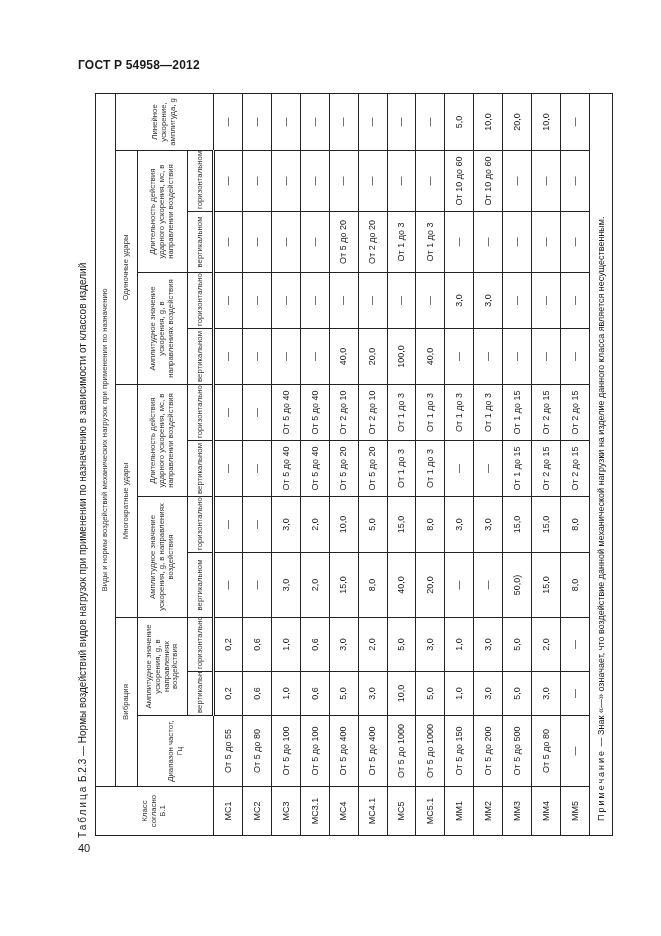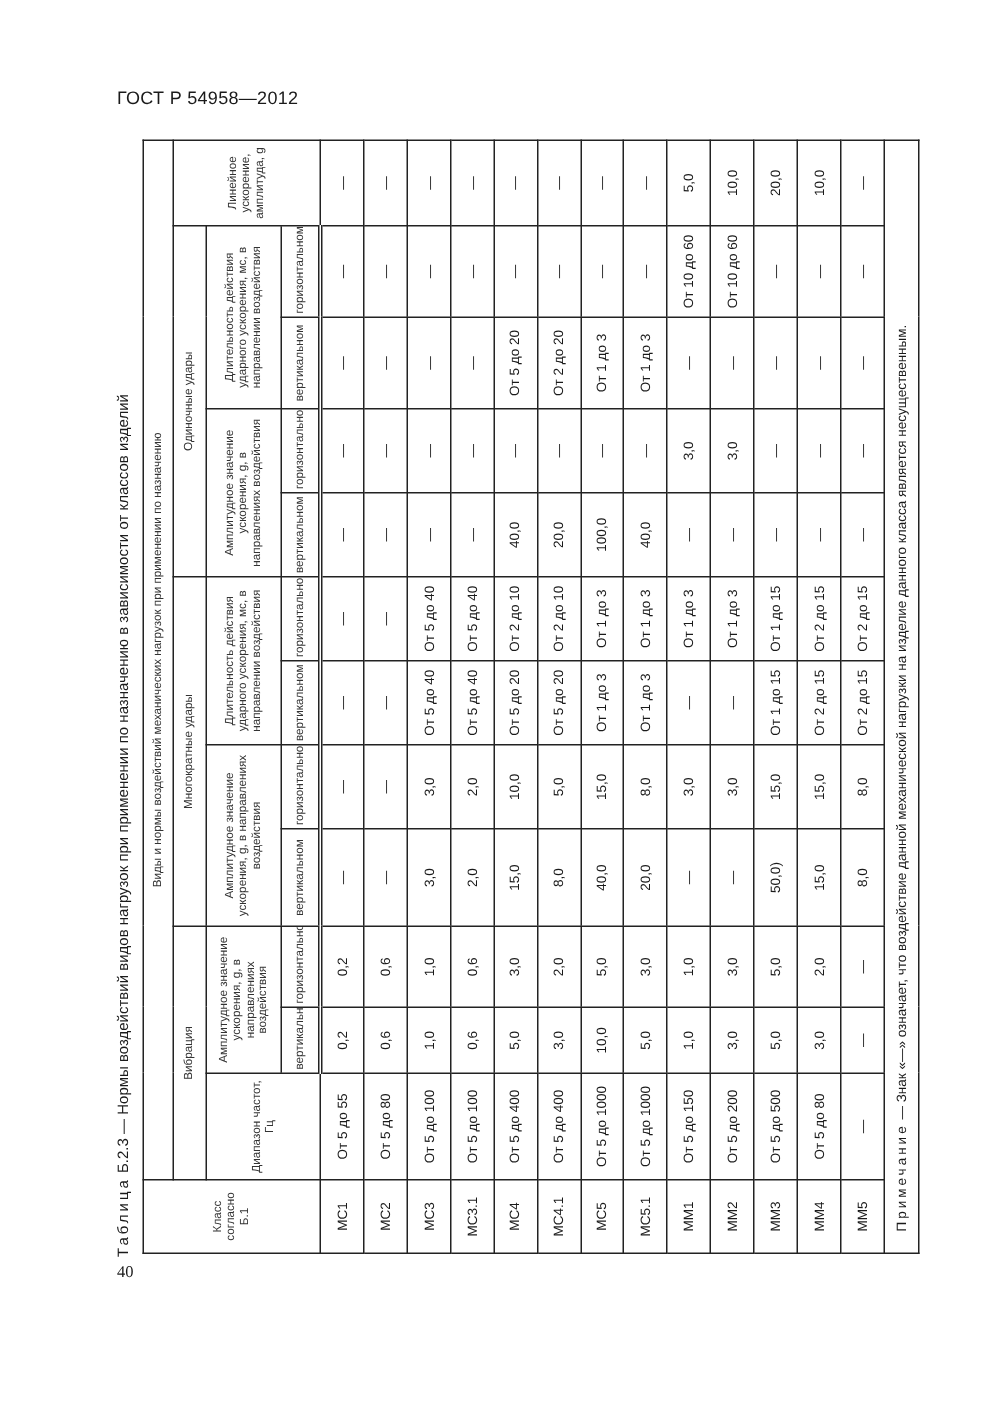--- a/index.html
+++ b/index.html
@@ -1,19 +1,19 @@
 <!DOCTYPE html>
 <html><head>
 <meta charset="utf-8">
 <style>
   html, body { margin: 0; padding: 0; background: #ffffff; }
   body { width: 661px; height: 936px; position: relative; overflow: hidden;
          font-family: "Liberation Sans", sans-serif; color: #1a1a1a; }
-  .doc-header { position: absolute; left: 78px; top: 58px; font-weight: normal; font-size: 12px; letter-spacing: 0.2px; }
-  .page-number { position: absolute; left: 78px; top: 842px; font-size: 11px; font-family: Liberation Serif, serif; }
+  .doc-header { position: absolute; left: 78px; top: 58px; font-weight: bold; font-size: 12px; letter-spacing: 0.2px; }
+  .page-number { position: absolute; left: 78px; top: 842px; font-size: 11px; }
 
   
   .rot-wrap { position: absolute; left: 95px; top: 836px; width: 742px; height: 518px;
               transform-origin: 0 0; transform: rotate(-90deg); }
   .caption { position: absolute; left: -2px; top: -18px; font-size: 10px; white-space: nowrap; }
   .caption .sp { letter-spacing: 2px; }
 
   table.norms { position: absolute; left: 0; top: 0; width: 742px; height: 518px;
                 border-collapse: collapse; table-layout: fixed; font-size: 8.5px; }
   table.norms td, table.norms th { border: 1px solid #222; padding: 0 2px; text-align: center;

